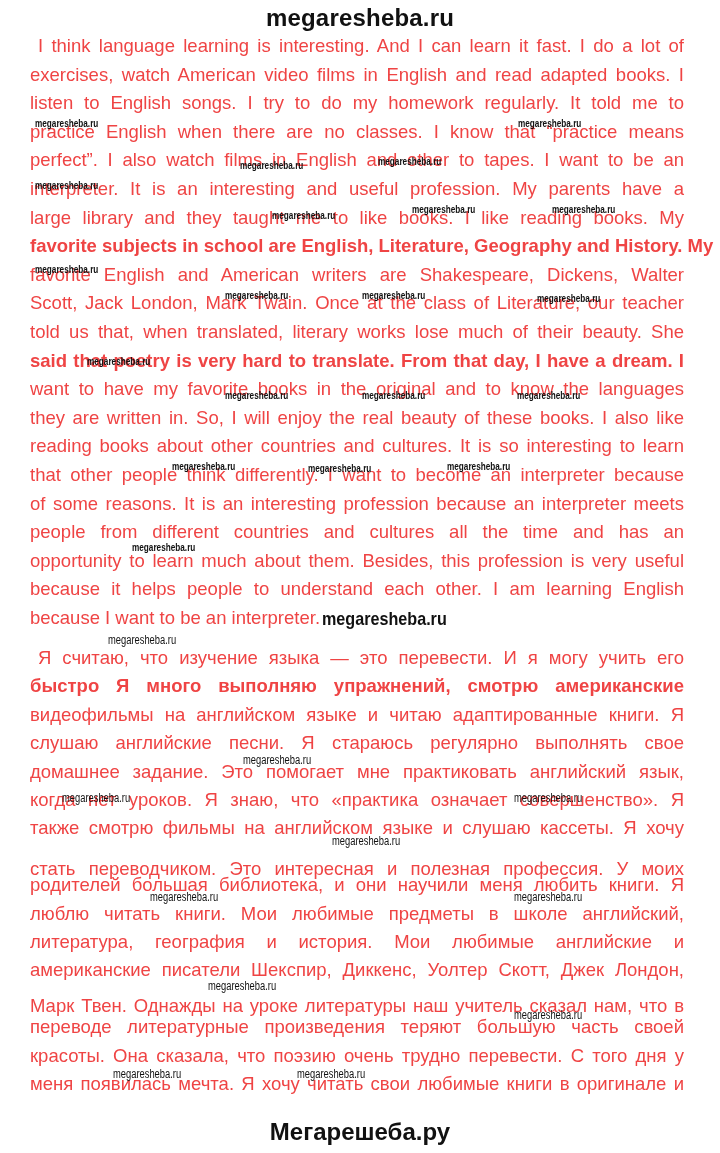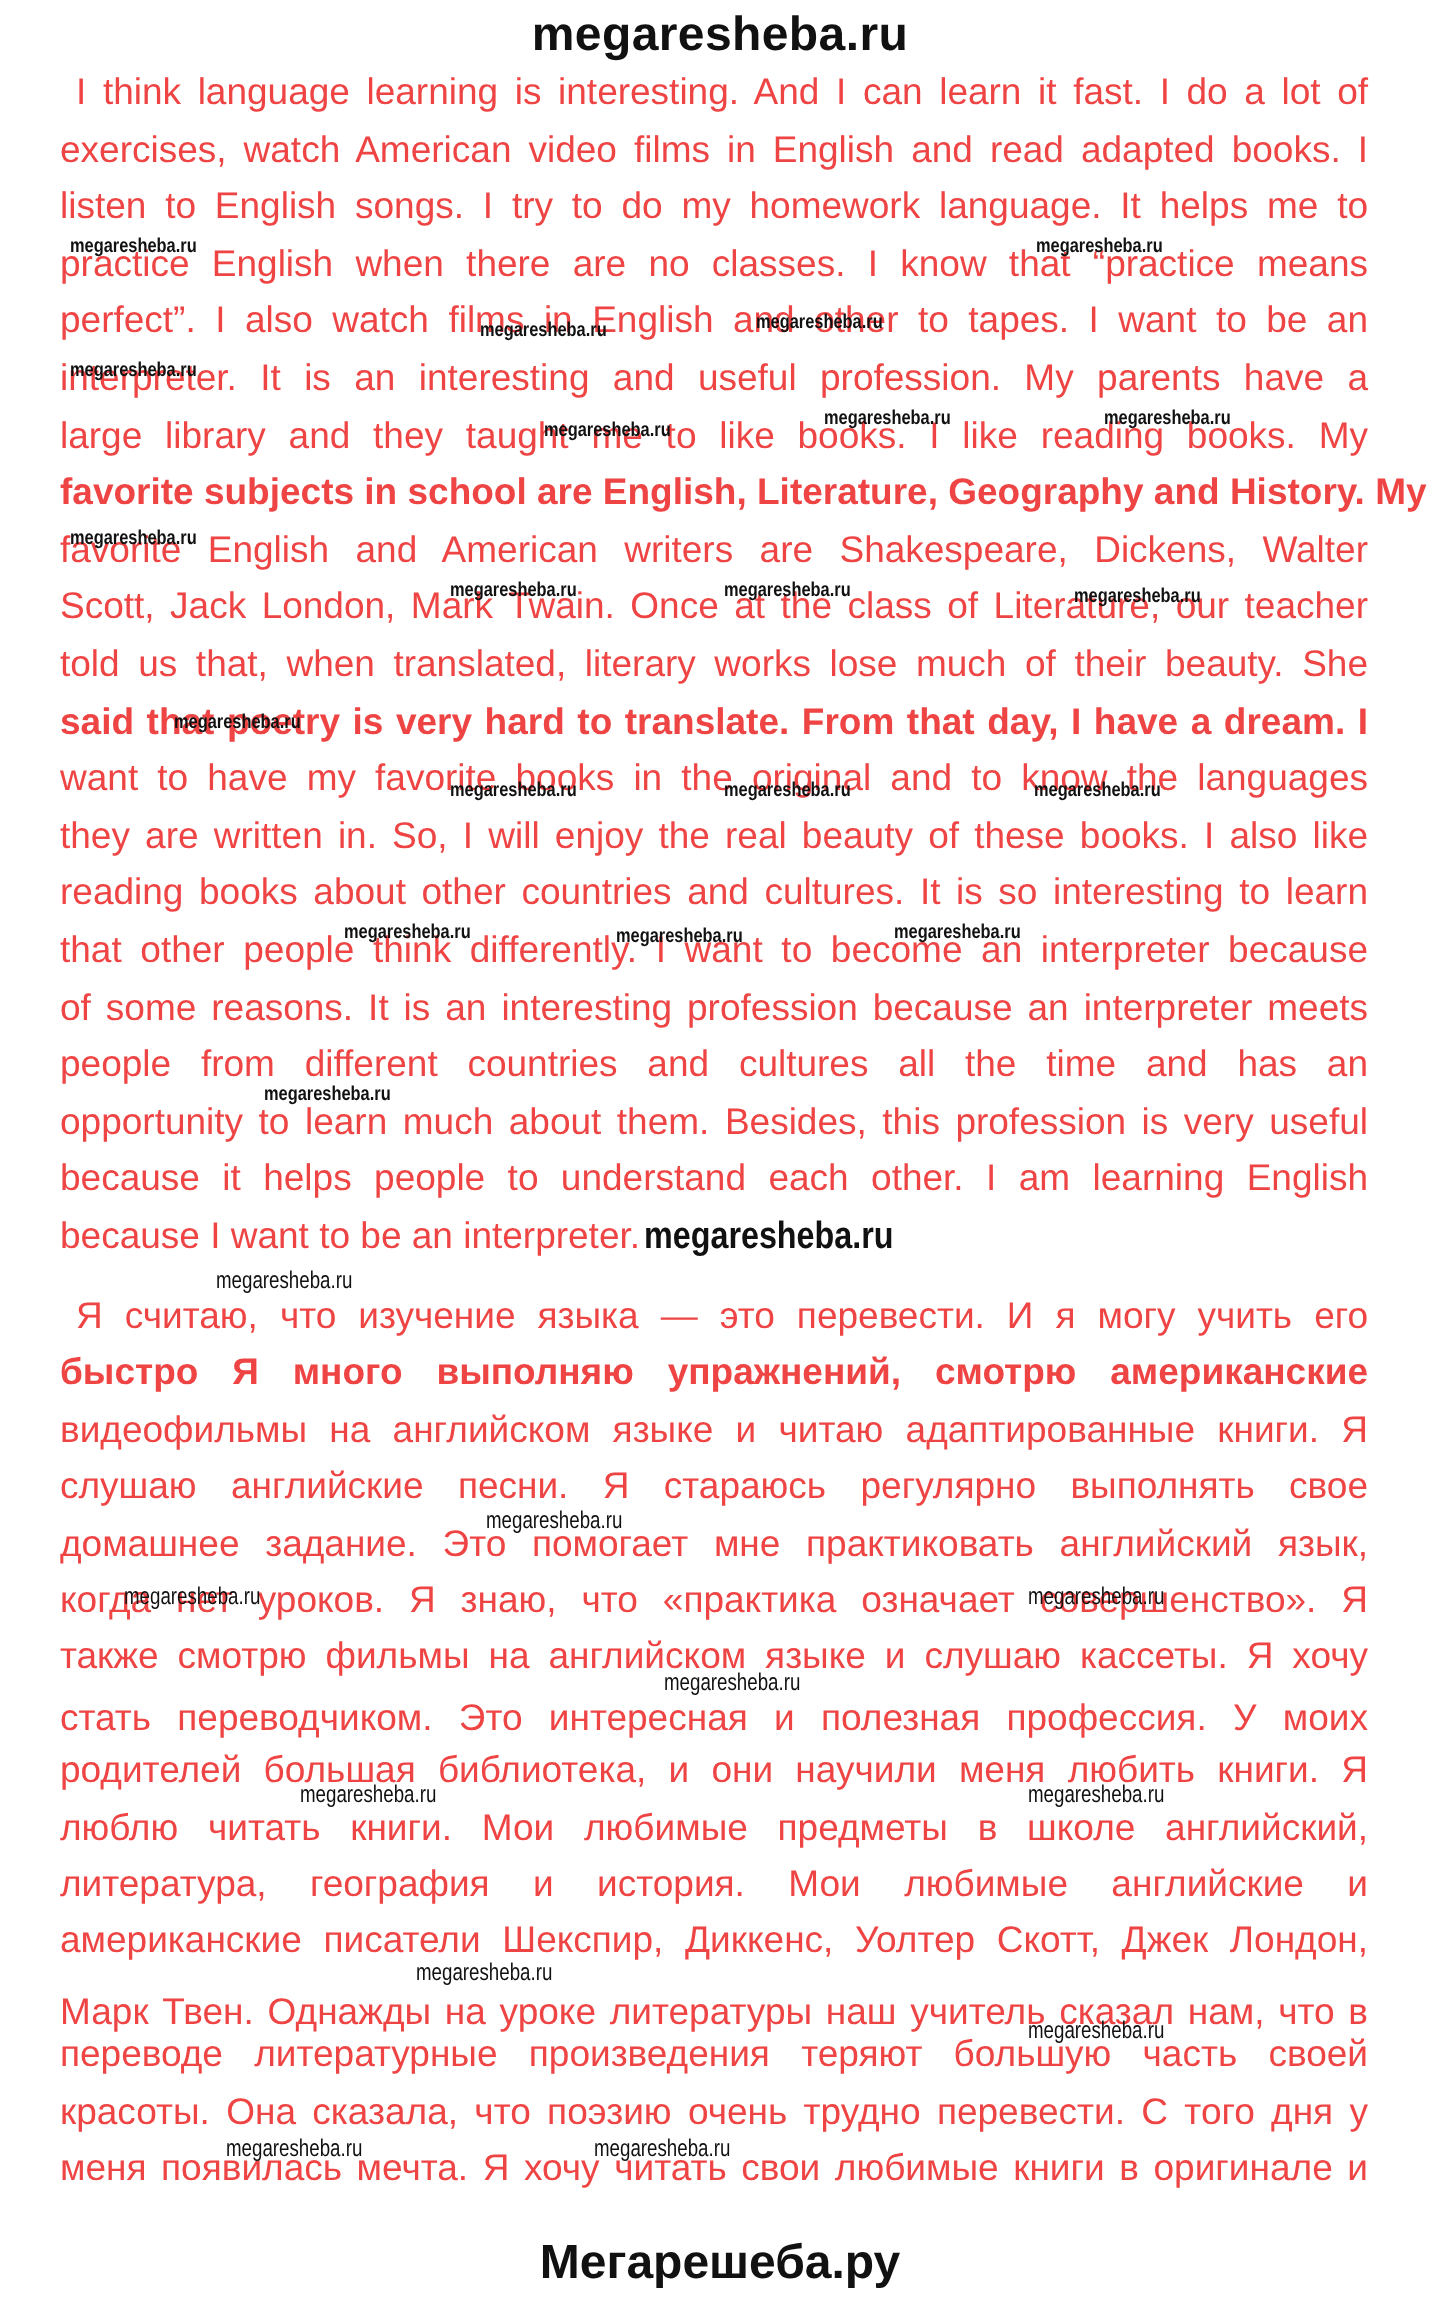--- a/index.html
+++ b/index.html
@@ -15,21 +15,21 @@
   .wm.big { font-size:19px; transform:scaleX(0.85); }
 </style>
 </head>
 <body>
 
 <div class="header">megaresheba.ru</div>
 
 <div class="para" id="en" style="top:33px;">
     <div class="line indent" style="top: 0px;">I think language learning is interesting. And I can learn it fast. I do a lot of</div>
     <div class="line" style="top: 28.6px;">exercises, watch American video films in English and read adapted books. I</div>
-    <div class="line" style="top: 57.2px;">listen to English songs. I try to do my homework language. It helps me to</div>
+    <div class="line" style="top: 57.2px;">listen to English songs. I try to do my homework regularly. It told me to</div>
     <div class="line" style="top: 85.8px;">practice English when there are no classes. I know that “practice means</div>
     <div class="line" style="top: 114.4px;">perfect”. I also watch films in English and other to tapes. I want to be an</div>
     <div class="line" style="top: 143px;">interpreter. It is an interesting and useful profession. My parents have a</div>
     <div class="line" style="top: 171.6px;">large library and they taught me to like books. I like reading books. My</div>
     <div class="line" style="top: 200.2px; font-weight: bold;">favorite subjects in school are English, Literature, Geography and History. My</div>
     <div class="line" style="top: 228.8px;">favorite English and American writers are Shakespeare, Dickens, Walter</div>
     <div class="line" style="top: 257.4px;">Scott, Jack London, Mark Twain. Once at the class of Literature, our teacher</div>
     <div class="line" style="top: 286px;">told us that, when translated, literary works lose much of their beauty. She</div>
     <div class="line" style="top: 314.6px; font-weight: bold;">said that poetry is very hard to translate. From that day, I have a dream. I</div>
     <div class="line" style="top: 343.2px;">want to have my favorite books in the original and to know the languages</div>
@@ -43,21 +43,21 @@
     <div class="line last" style="top: 572px;">because I want to be an interpreter.</div>
   </div>
 <div class="para" id="ru" style="top:645px;">
     <div class="line indent" style="top: 0px;">Я считаю, что изучение языка — это перевести. И я могу учить его</div>
     <div class="line" style="top: 28.4px; font-weight: bold;">быстро Я много выполняю упражнений, смотрю американские</div>
     <div class="line" style="top: 56.8px;">видеофильмы на английском языке и читаю адаптированные книги.  Я</div>
     <div class="line" style="top: 85.2px;">слушаю английские песни. Я стараюсь регулярно выполнять свое</div>
     <div class="line" style="top: 113.6px;">домашнее задание. Это помогает мне практиковать английский язык,</div>
     <div class="line" style="top: 142px;">когда нет уроков. Я знаю, что «практика означает совершенство». Я</div>
     <div class="line" style="top: 170.4px;">также смотрю фильмы на английском языке и слушаю кассеты. Я хочу</div>
-    <div class="line" style="top: 201px;">стать переводчиком. Это интересная и полезная профессия. У моих</div>
+    <div class="line" style="top: 211px;">стать переводчиком. Это интересная и полезная профессия. У моих</div>
     <div class="line" style="top: 227.2px;">родителей большая библиотека, и они научили меня любить книги. Я</div>
     <div class="line" style="top: 255.6px;">люблю читать книги. Мои любимые предметы в школе английский,</div>
     <div class="line" style="top: 284px;">литература, география и история. Мои любимые английские и</div>
     <div class="line" style="top: 312.4px;">американские писатели Шекспир, Диккенс, Уолтер Скотт, Джек Лондон,</div>
     <div class="line" style="top: 348px;">Марк Твен. Однажды на уроке литературы наш учитель сказал нам, что в</div>
     <div class="line" style="top: 369.2px;">переводе литературные произведения теряют большую часть своей</div>
     <div class="line" style="top: 397.6px;">красоты. Она сказала, что поэзию очень трудно перевести. С того дня у</div>
     <div class="line" style="top: 426px;">меня появилась мечта. Я хочу читать свои любимые книги в оригинале и</div>
   </div>
 

